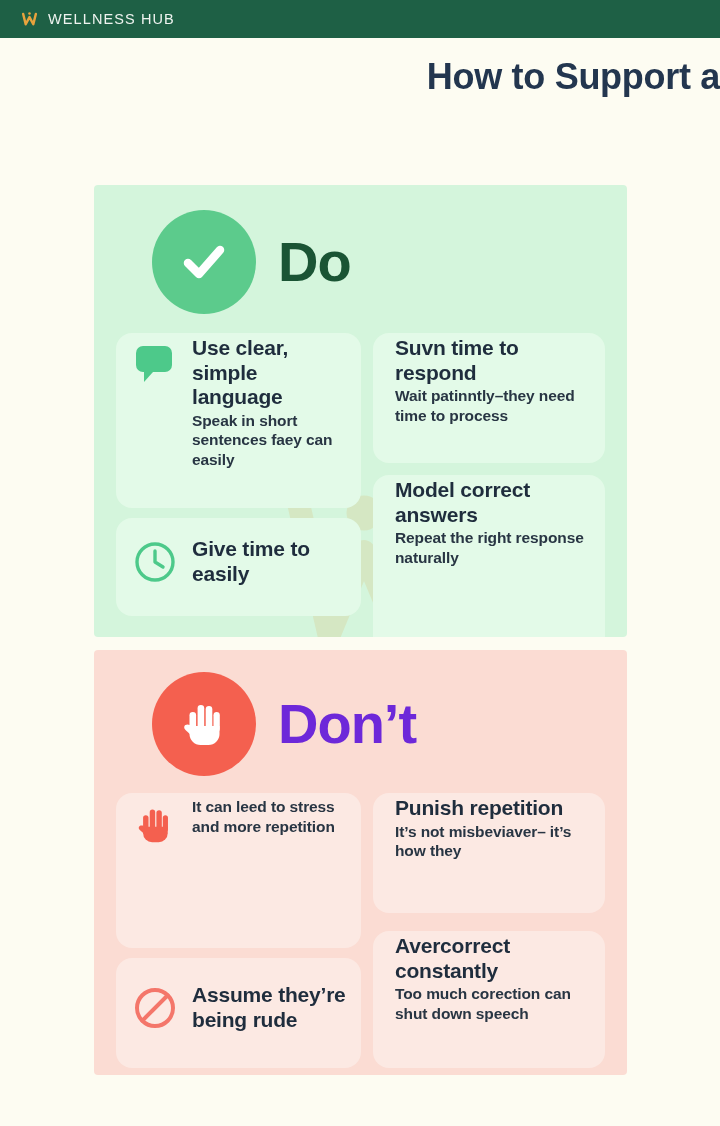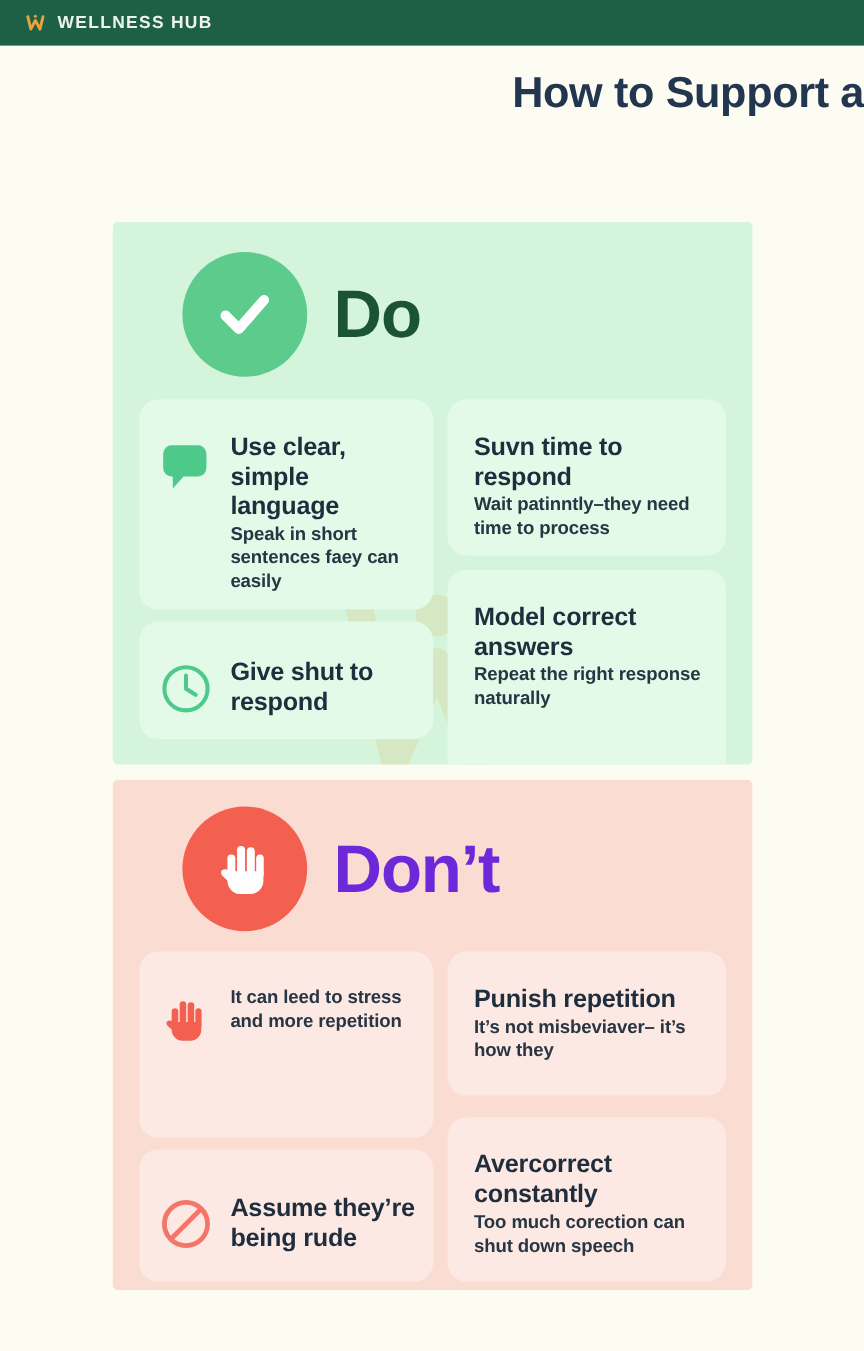--- a/index.html
+++ b/index.html
@@ -29,21 +29,21 @@
     padding-left: 20px;
     gap: 9px;
   }
   .brand-logo {
     width: 19px; height: 19px;
     display: block;
   }
   .brand-name {
     color: #EEF3EF;
     font-size: 14.5px;
-    font-weight: bold;
+    font-weight: normal;
     letter-spacing: 1.1px;
   }
 
   
   .title {
     position: absolute;
     top: 56px;
     left: 0;
     width: 720px;
     text-align: right;
@@ -114,21 +114,21 @@
   }
   .label-do   { color: #1A5434; }
   .label-dont { color: #6d28d9; }
 
   
   .card {
     position: absolute;
     border-radius: 16px;
     display: flex;
     gap: 12px;
-    padding: 28px 14px 14px 14px;
+    padding: 3px 14px 14px 14px;
   }
   .card-do   { background: #E3FAE8; }
   .card-dont { background: #FCE9E3; }
 
   .card-icon {
     flex: 0 0 auto;
     width: 50px;
     display: flex;
     align-items: flex-start;
     justify-content: center;
@@ -221,21 +221,21 @@
   </div>
 
   <div class="card card-do" id="do-card-3">
     <div class="card-icon" style="padding-top:0">
       <svg width="46" height="46" viewBox="0 0 46 46" class="icon-svg">
         <circle cx="23" cy="23" r="18" stroke="#4DC98A" stroke-width="3.4" fill="none"></circle>
         <path d="M23 12 L23 23 L31 28" stroke="#4DC98A" stroke-width="3.4" fill="none" stroke-linecap="round" stroke-linejoin="round"></path>
       </svg>
     </div>
     <div class="card-body">
-      <div class="card-title">Give shut to respond</div>
+      <div class="card-title">Give time to easily</div>
     </div>
   </div>
 
   <div class="card card-do no-icon" id="do-card-4">
 
     <div class="card-body">
       <div class="card-title">Model correct answers</div>
       <div class="card-sub">Repeat the right response naturally</div>
     </div>
   </div>

